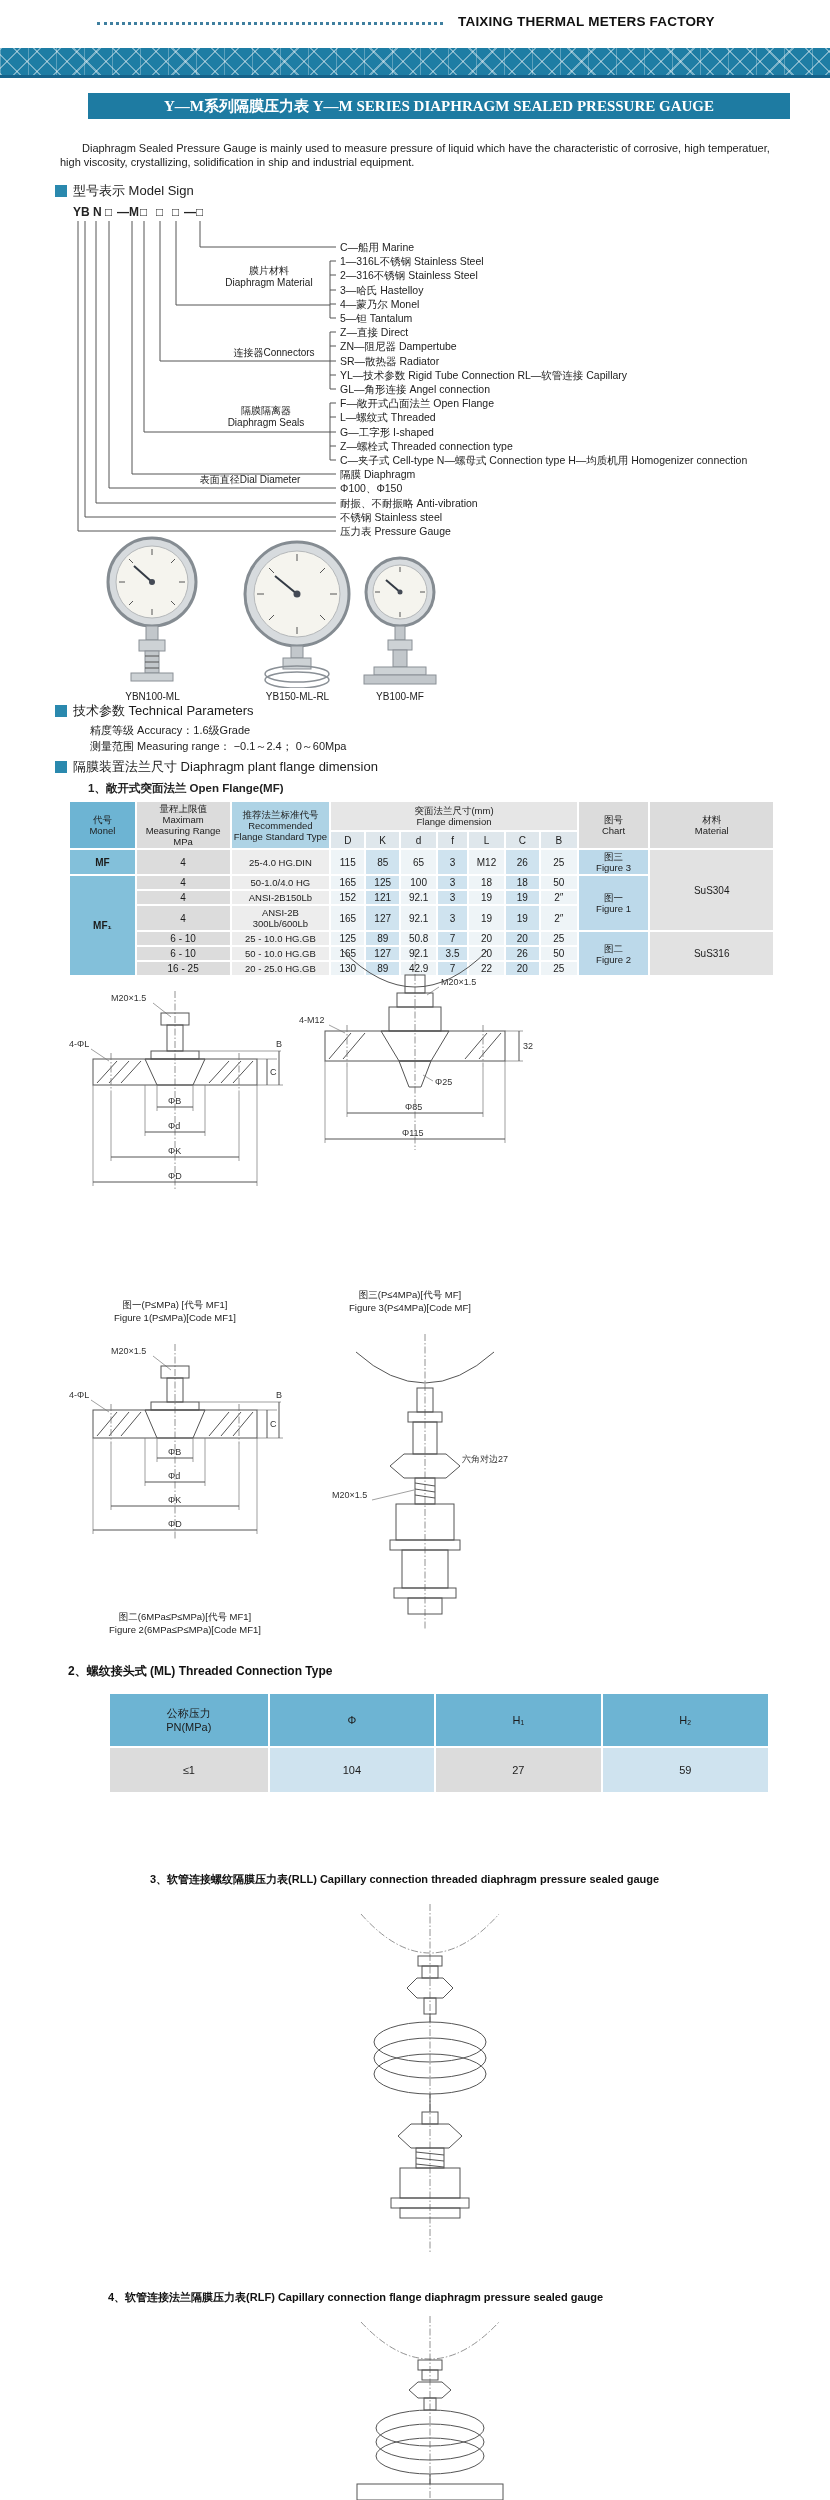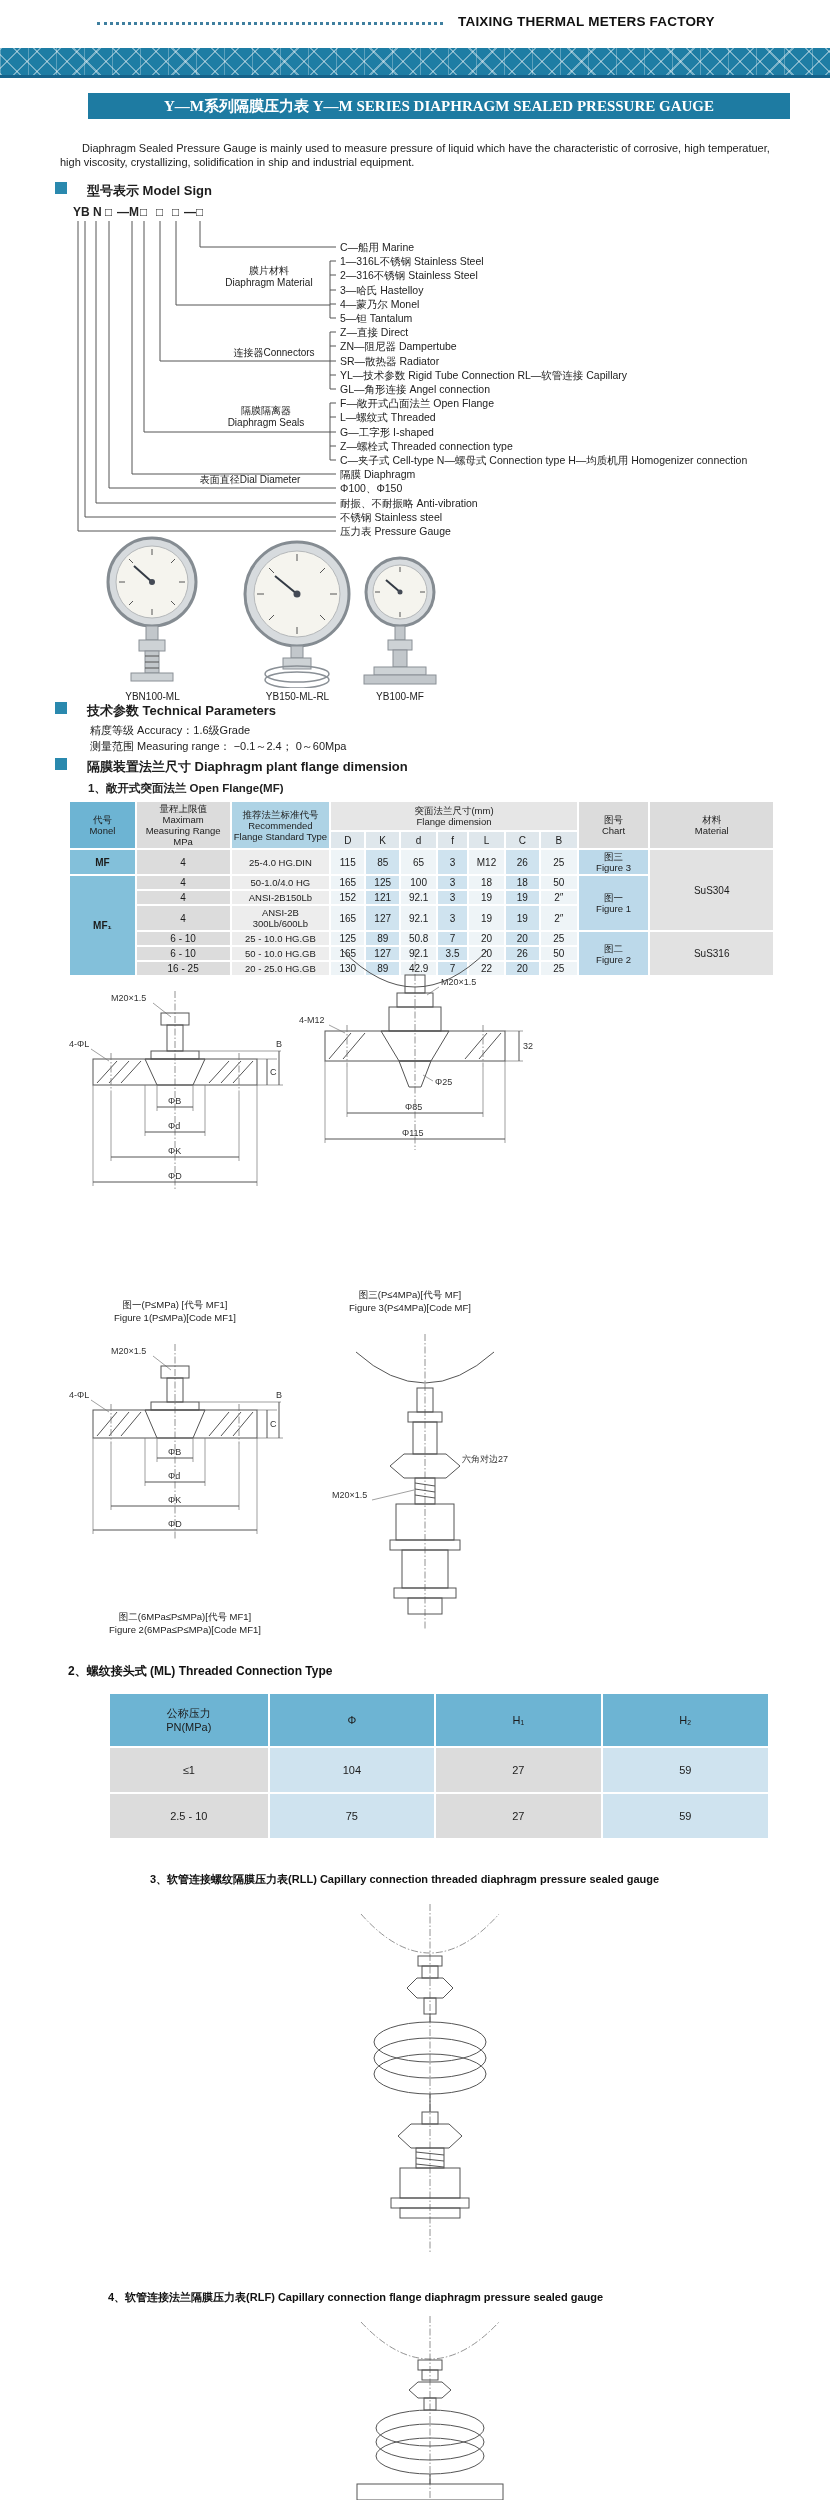--- a/index.html
+++ b/index.html
@@ -11,21 +11,21 @@
   .dots{border-top:3px dotted #3f7f9f;height:0;}
   .factory{font-weight:bold;font-size:13.5px;letter-spacing:.2px;color:#111;}
   .lattice{background-color:#1e7da4;border-bottom:3px solid #16628a;
     background-image:
       repeating-linear-gradient(45deg, rgba(255,255,255,.40) 0 1.5px, transparent 1.5px 14px),
       repeating-linear-gradient(135deg, rgba(255,255,255,.40) 0 1.5px, transparent 1.5px 14px),
       repeating-linear-gradient(90deg, rgba(255,255,255,.28) 0 1px, transparent 1px 28px);}
   .titlebar{background:#1e7ba2;color:#fff;text-align:center;line-height:26px;
     font-family:"Liberation Serif","DejaVu Serif",serif;font-weight:bold;font-size:15px;}
   .intro{font-size:11px;line-height:14px;color:#222;text-indent:2em;}
-  .sec{font-size:13px;font-weight:bold;display:flex;align-items:flex-start;gap:20px;}
+  .sec{font-size:13px;font-weight:normal;display:flex;align-items:center;gap:6px;}
   .sq{width:12px;height:12px;background:#2a89ae;display:inline-block;flex:0 0 12px;}
   .sub-line{font-size:11px;color:#222;}
   .item-head{font-size:11.5px;font-weight:bold;color:#222;}
   
   .msign{font-size:10.5px;}
   .mcode{font-weight:bold;font-size:12px;color:#222;}
   .msl{position:absolute;left:280px;color:#222;white-space:nowrap;font-size:10.5px;line-height:12px;}
   .msg{position:absolute;text-align:center;color:#222;font-size:10px;line-height:11.5px;}
   .mslines path{fill:none;stroke:#555;stroke-width:1;}
   
@@ -465,26 +465,20 @@
       <th>Φ</th>
       <th>H₁</th>
       <th>H₂</th>
     </tr>
     <tr>
       <td class="cg">≤1</td>
       <td class="cb2">104</td>
       <td class="cg">27</td>
       <td class="cb2">59</td>
     </tr>
-    <tr>
-      <td class="cg">2.5 - 10</td>
-      <td class="cb2">75</td>
-      <td class="cg">27</td>
-      <td class="cb2">59</td>
-    </tr>
   </tbody>
     </table>
 
   <div class="abs shead-sm" style="left:150px;top:1872px;">3、软管连接螺纹隔膜压力表(RLL) Capillary connection threaded diaphragm pressure sealed gauge</div>
   <svg class="abs" style="left:305px;top:1900px;" width="250" height="360" viewBox="0 0 250 360">
     <line x1="125" y1="4" x2="125" y2="352" class="cl"></line>
     <path class="cl" d="M56,14 Q125,92 194,14"></path>
     <rect x="113" y="56" width="24" height="10" class="ln"></rect>
     <rect x="117" y="66" width="16" height="12" class="ln"></rect>
     <polygon points="102,88 112,78 138,78 148,88 138,98 112,98" class="ln"></polygon>

